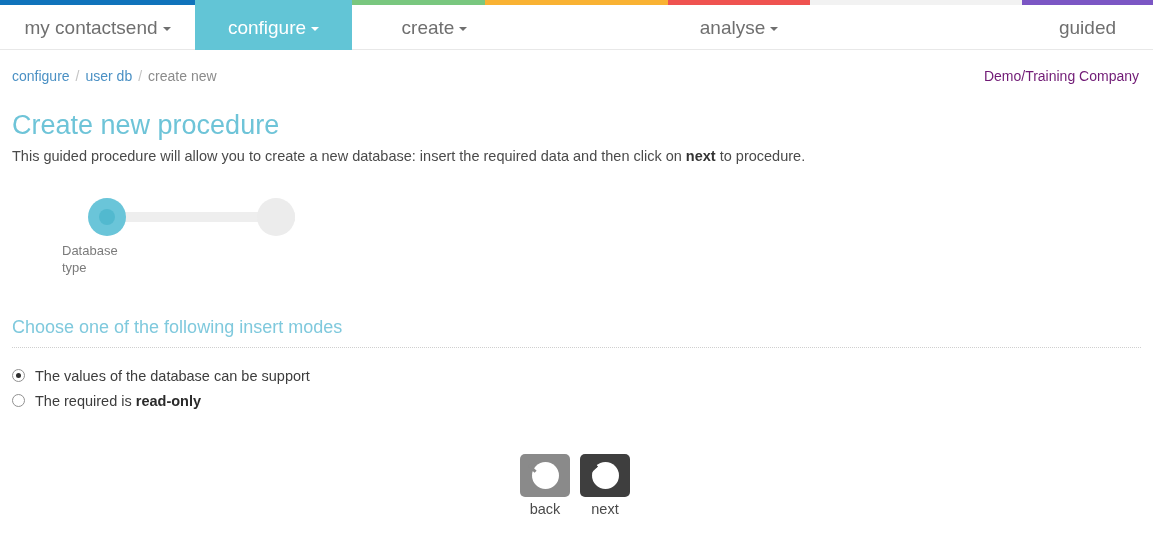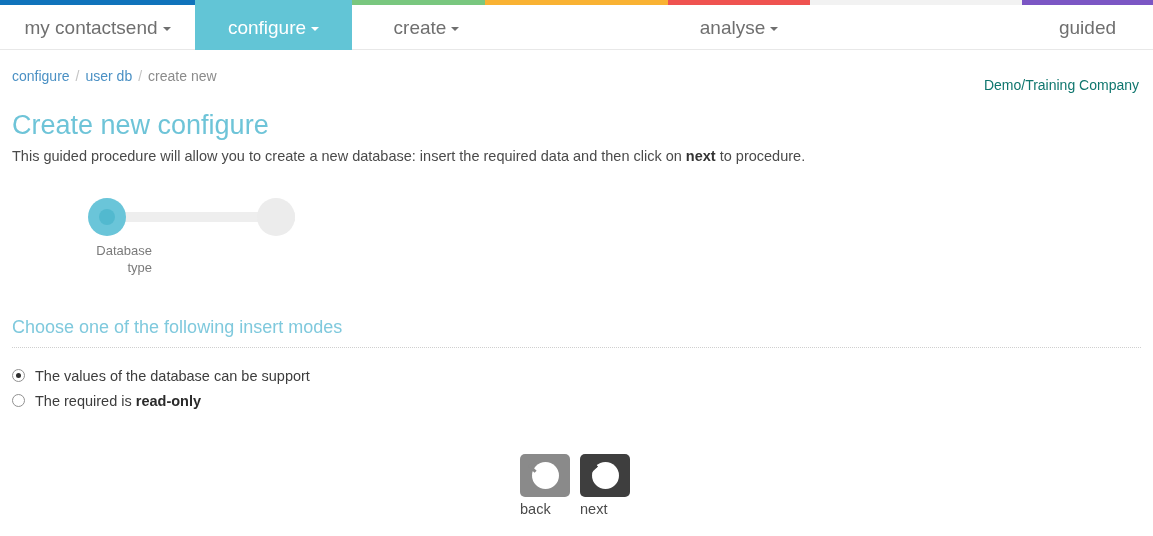--- a/index.html
+++ b/index.html
@@ -80,24 +80,24 @@
     text-decoration: none;
     cursor: pointer;
   }
   .breadcrumb .sep {
     color: #c4c4c4;
     margin: 0 6px;
   }
   .breadcrumb .current { color: #8b8b8b; }
   .company {
     position: absolute;
-    right: 14px; top: 9px;
+    right: 14px; top: 0;
     font-size: 14px;
     line-height: 24px;
-    color: #0f766e;
+    color: #701a75;
     white-space: nowrap;
   }
 
   
   .page-title {
     position: absolute;
     left: 12px; top: 108px;
     font-size: 27px;
     font-weight: 400;
     color: #6ec4d8;
@@ -150,21 +150,21 @@
     background: #52b9cf;
   }
   .step-node.pending {
     left: 169px;
     background: #ececec;
   }
   .step-label {
     position: absolute;
     top: 44px;
     width: 90px;
-    text-align: right;
+    text-align: left;
     font-size: 13px;
     line-height: 17px;
     color: #7b7b7b;
   }
   .step-label.first { left: -26px; }
 
   
   .section-head {
     position: absolute;
     left: 12px; top: 314px;
@@ -255,20 +255,21 @@
   }
   .navbtn.next .chev {
     left: 7px;
     border-color: #3e3e3e;
     transform: rotate(45deg);
   }
   .navbtn-label {
     position: absolute;
     top: 46px;
     width: 50px;
+    text-align: center;
     font-size: 14.5px;
     color: #4a4a4a;
     line-height: 18px;
   }
   .navbtn-label.back { left: 0; }
   .navbtn-label.next { left: 60px; }
 </style>
 </head>
 <body>
 
@@ -278,31 +279,31 @@
     <span style="position: absolute; left: 352px; width: 133px; background: rgb(121, 199, 127);"></span>
     <span style="position: absolute; left: 485px; width: 183px; background: rgb(249, 178, 51);"></span>
     <span style="position: absolute; left: 668px; width: 142px; background: rgb(239, 83, 80);"></span>
     <span style="position: absolute; left: 810px; width: 212px; background: rgb(242, 242, 242);"></span>
     <span style="position: absolute; left: 1022px; width: 131px; background: rgb(123, 86, 196);"></span>
   </div>
 
 <div class="navbar" id="navbar">
     <div class="nav-item" style="left: 0px; width: 195px;"><span>my contactsend</span><span class="caret"></span></div>
     <div class="nav-item active" style="left: 195px; width: 157px;"><span>configure</span><span class="caret"></span></div>
-    <div class="nav-item" style="left: 360px; width: 133px;"><span>create</span><span class="caret"></span></div>
+    <div class="nav-item" style="left: 368px; width: 133px;"><span>create</span><span class="caret"></span></div>
     <div class="nav-item" style="left: 668px; width: 142px;"><span>analyse</span><span class="caret"></span></div>
     <div class="nav-item" style="left: 1022px; width: 131px;"><span>guided</span></div>
   </div>
 
 <div class="breadcrumb-row">
   <div class="breadcrumb" id="breadcrumb"><a>configure</a><span class="sep">/</span><a>user db</a><span class="sep">/</span><span class="current">create new</span></div>
   <div class="company">Demo/Training Company</div>
 </div>
 
-<h1 class="page-title">Create new configure</h1>
+<h1 class="page-title">Create new procedure</h1>
 <div class="page-desc">
   <span>This guided procedure will allow you to create a new database: insert the required data and then click on </span><b>next</b><span> to procedure.</span>
 </div>
 
 <div class="stepper">
   <div class="step-track"></div>
   <div class="step-node done"></div>
   <div class="step-node pending"></div>
   <div class="step-label first">
     <div>Database</div>

